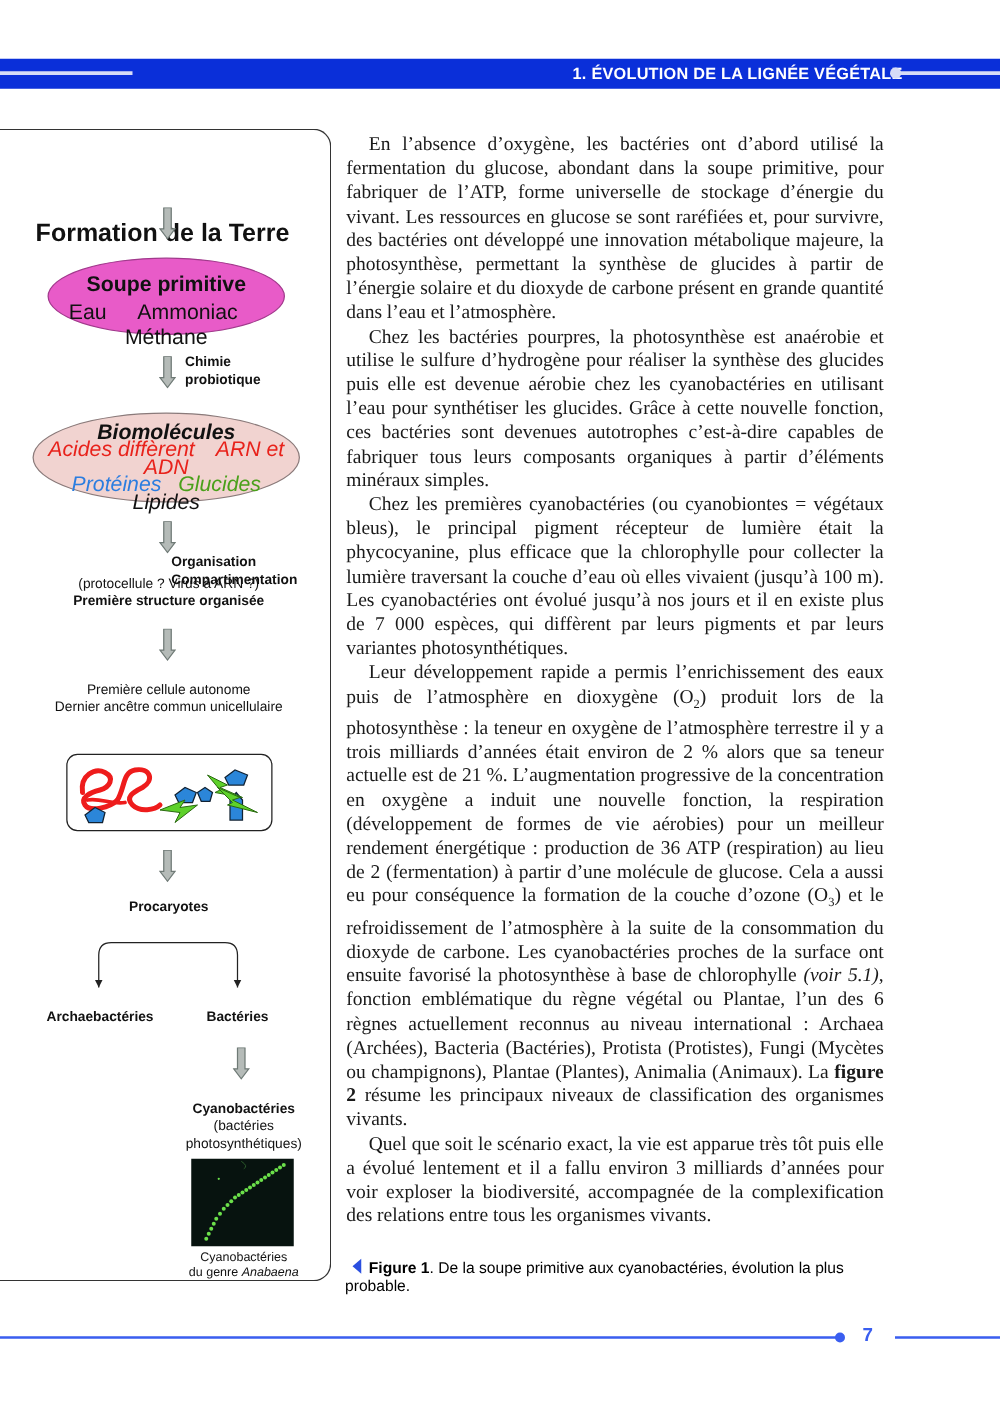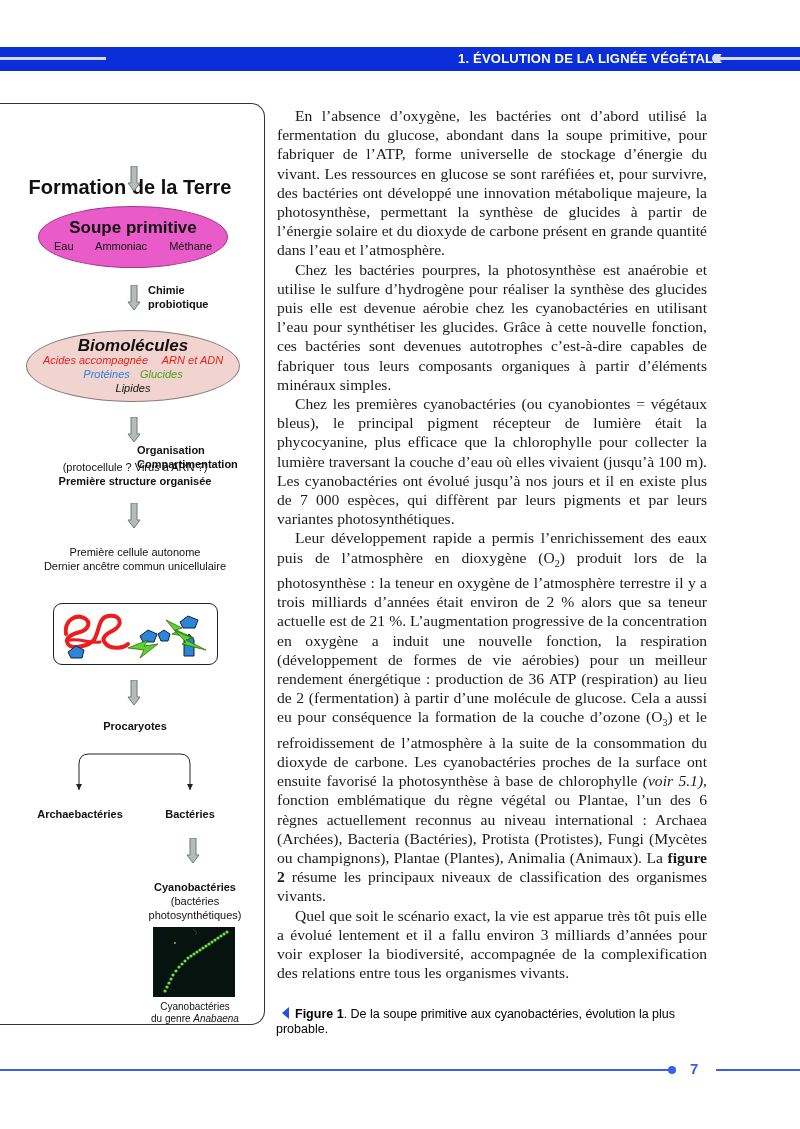--- a/index.html
+++ b/index.html
@@ -17,21 +17,21 @@
 
   .fig { position:absolute; font-family:"Liberation Sans", sans-serif; color:#111; text-align:center; }
   .fig-title { left:0; top:130px; width:260px; font-size:20px; font-weight:bold;margin-top:46px; }
   .arrow { position:absolute; width:12px; height:24px; }
   .arrow svg { display:block; }
 
   .ellipse-soupe { position:absolute; left:38px; top:206px; width:188px; height:60px; border-radius:50%; background:#e85bc8; border:1px solid #a13a8c; }
   .ellipse-bio { position:absolute; left:26px; top:330px; width:212px; height:70px; border-radius:50%; background:#f1d3d0; border:1px solid #8a7a7a;font-style:italic; }
 
   .e-title { font-weight:bold; font-size:17px; }
-  .e-line { font-size:11px; }
+  .e-line { font-size:17px; }
   .red { color:#e8221b; }
   .blue { color:#2b7de0; }
   .green { color:#4aa01a; }
 
   .side-label { position:absolute; font-family:"Liberation Sans", sans-serif; font-weight:bold; font-size:11px; line-height:14px; color:#111; text-align:left; }
 
   .luca-box { position:absolute; left:53px; top:603px; width:163px; height:60px; border:1.5px solid #222; border-radius:9px; background:#fff; }
 
   .cyano-img { position:absolute; left:153px; top:927px; width:82px; height:70px; background:#07130f; }
 
@@ -86,21 +86,21 @@
 </div>
 <div class="side-label" style="left:148px; top:283px;">
   <div>Chimie</div>
   <div>probiotique</div>
 </div>
 
 <div class="ellipse-bio">
   <div class="fig" style="left:0; top:8px; width:212px; line-height:14px;">
     <div class="e-title">Biomolécules</div>
     <div class="e-line">
-      <span class="red">Acides accompagnée</span>
+      <span class="red">Acides diffèrent</span>
       <span style="display:inline-block;width:8px;"></span>
       <span class="red">ARN et ADN</span>
     </div>
     <div class="e-line">
       <span class="blue">Protéines</span>
       <span style="display:inline-block;width:4px;"></span>
       <span class="green">Glucides</span>
     </div>
     <div class="e-line">Lipides</div>
   </div>

